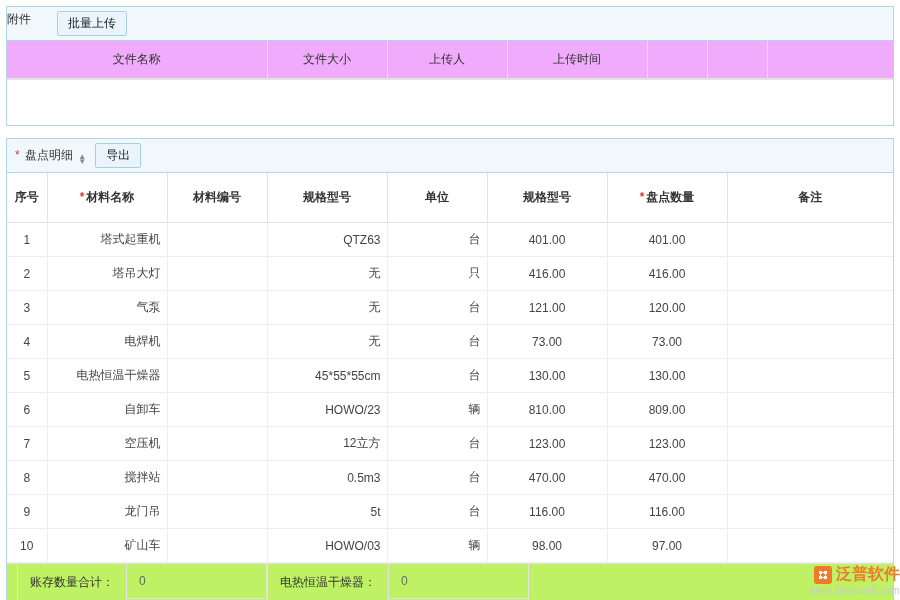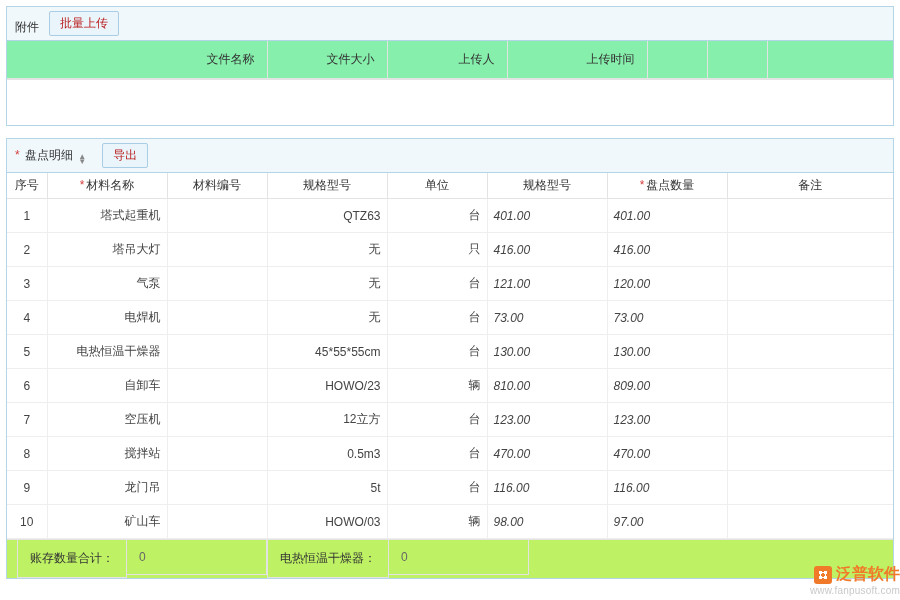--- a/index.html
+++ b/index.html
@@ -12,66 +12,66 @@
   }
 
   
   .panel {
     border: 1px solid #b4d5e8;
     margin-bottom: 12px;
   }
   .panel-header {
     background: #f0f8fc;
     border-bottom: 1px solid #b4d5e8;
-    padding: 4px 8px;
+    padding: 4px 0;
     display: flex;
-    align-items: flex-end;
-    gap: 10px;
+    align-items: flex-start;
+    gap: 26px;
   }
   .panel-title {
     color: #333;
     font-size: 12px;
   }
   .btn {
     background: #eaf4fb;
     border: 1px solid #a9cde4;
-    color: #b91c1c;
+    color: #0f172a;
     padding: 3px 10px;
     cursor: pointer;
     font-size: 12px;
     border-radius: 2px;
   }
 
   .file-table {
     width: 100%;
     border-collapse: collapse;
   }
   .file-table th {
-    text-align: right;
+    text-align: center;
     font-weight: normal;
     color: #333;
     padding: 10px 12px;
     border-bottom: 1px solid #e3e3e3;
     border-right: 1px solid #e3e3e3;
-    background: #86efac;
+    background: #f0abfc;
   }
   .file-table th:last-child { border-right: none; }
   .file-body {
     height: 46px;
     border-top: 1px solid #e3e3e3;
   }
 
   
   .detail-header {
     background: #f0f8fc;
     border-bottom: 1px solid #b4d5e8;
     padding: 4px 8px;
     display: flex;
     align-items: center;
-    gap: 16px;
+    gap: 9px;
   }
   .req { color: #d43f3a; margin-right: 2px; }
   .sort-icon {
     display: inline-flex;
     flex-direction: column;
     align-items: center;
     justify-content: center;
     cursor: pointer;
     line-height: 4px;
     font-size: 8px;
@@ -79,41 +79,41 @@
     margin-left: 2px;
   }
   .sort-icon span { display:block; height:5px; }
 
   .detail-table {
     width: 100%;
     border-collapse: collapse;
     table-layout: fixed;
   }
   .detail-table th {
-    font-weight: normal;
-    color: #333;
-    padding: 4px 6px;
+    font-weight: bold;
+    color: #333;
+    padding: 16px 6px;
     background: #fff;
     border-bottom: 1px solid #e3e3e3;
     border-right: 1px solid #e3e3e3;
     text-align: center;
   }
   .detail-table th:last-child { border-right: none; }
   .detail-table td {
     padding: 8px 6px;
     border-bottom: 1px solid #eee;
     border-right: 1px solid #eee;
     color: #444;
     white-space: nowrap;
     overflow: hidden;
   }
   .detail-table td:last-child { border-right: none; }
   .td-center { text-align: center; }
   .td-left { text-align: right; padding-left: 10px; }
-  .td-num { text-align: left; font-style: italic; }
+  .td-num { text-align: center; }
 
   
   .col-seq { width: 40px; }
   .col-name { width: 120px; }
   .col-code { width: 100px; }
   .col-spec { width: 120px; }
   .col-unit { width: 100px; }
   .col-stock { width: 120px; }
   .col-count { width: 120px; }
   .col-remark { width: auto; }

